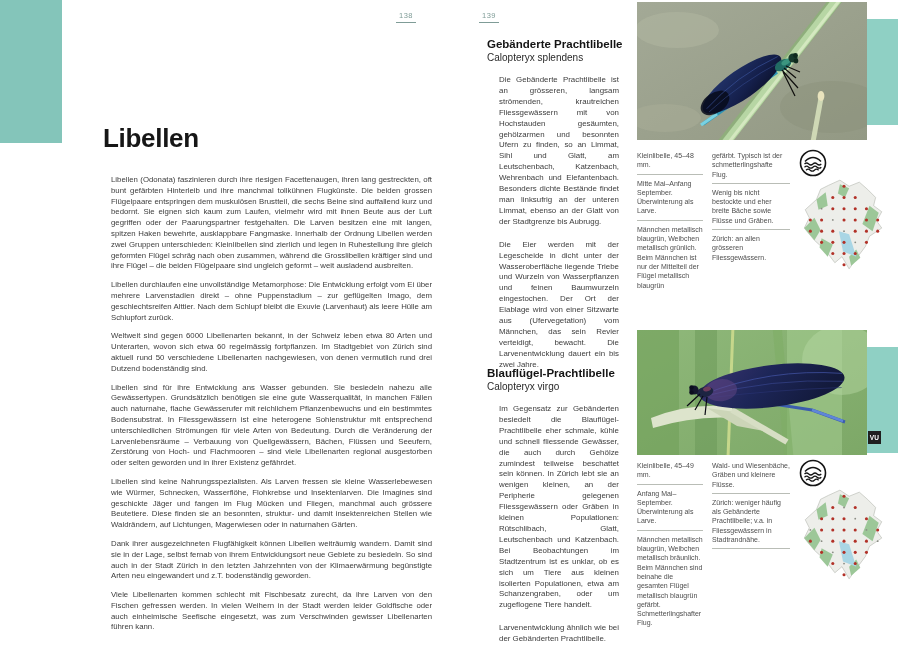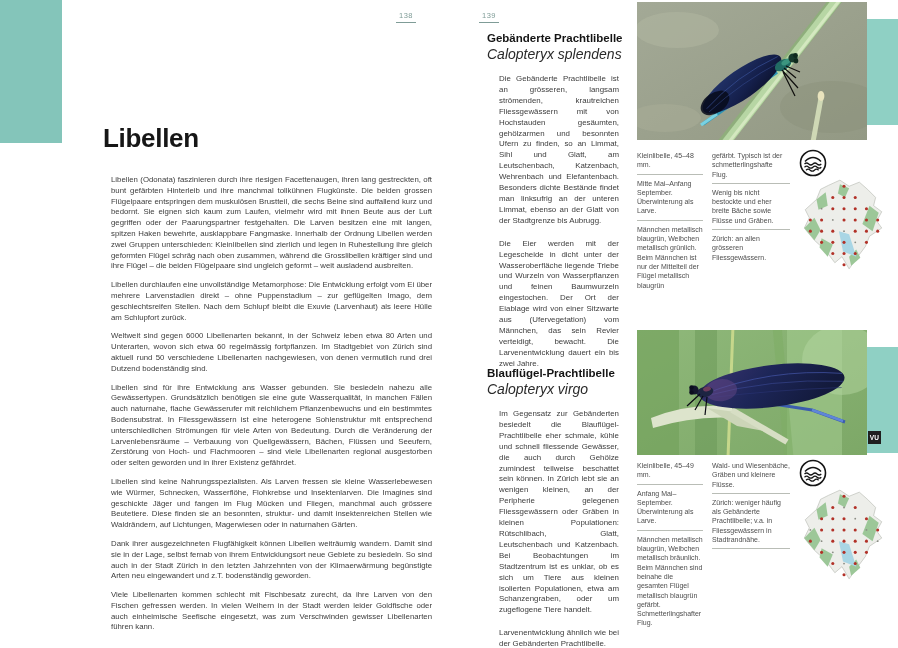--- a/index.html
+++ b/index.html
@@ -14,21 +14,21 @@
   #pagenum-right{left:479px;}
 
   
   .article{position:absolute;left:103px;top:124px;width:337px;}
   .article h1{margin:0 0 23px 0;font-size:26px;line-height:28px;font-weight:bold;color:#161616;letter-spacing:-.3px;}
   .article p{margin:8px;font-size:7.8px;line-height:10.8px;text-align:justify;hyphens:auto;-webkit-hyphens:auto;}
 
   
   .sp-text{position:absolute;width:144px;}
   .sp-text h2{margin:0;font-size:11.5px;line-height:13px;font-weight:bold;color:#141414;}
-  .sp-latin{font-size:14px;font-style:italic;color:#2a2a2a;margin:1px 0 10px 0;}
+  .sp-latin{font-size:10px;color:#2a2a2a;margin:1px 0 10px 0;}
   .sp-text p{margin:12px;font-size:7.9px;line-height:10.9px;text-align:justify;hyphens:auto;-webkit-hyphens:auto;}
 
   
   .photo{position:absolute;overflow:hidden;}
   .photo svg{display:block;}
   .teal-strip{position:absolute;width:31px;background:var(--accent-teal-light,#8bcfc3);}
   #strip1{left:867px;top:19px;height:106px;}
   #strip2{left:867px;top:347px;height:106px;}
 
   
@@ -51,29 +51,29 @@
 <div class="spread">
 
   <div class="corner"></div>
 
   <div class="pagenum" id="pagenum-left">138</div>
   <div class="pagenum" id="pagenum-right">139</div>
 
   <div class="article">
     <h1>Libellen</h1>
     <p>Libellen (Odonata) faszinieren durch ihre riesigen Facettenaugen, ihren lang gestreckten, oft bunt gefärbten Hinterleib und ihre manchmal tollkühnen Flugkünste. Die beiden grossen Flügelpaare entspringen dem muskulösen Brustteil, die sechs Beine sind auffallend kurz und bedornt. Sie eignen sich kaum zum Laufen, vielmehr wird mit ihnen Beute aus der Luft gegriffen oder der Paarungspartner festgehalten. Die Larven besitzen eine mit langen, spitzen Haken bewehrte, ausklappbare Fangmaske. Innerhalb der Ordnung Libellen werden zwei Gruppen unterschieden: Kleinlibellen sind zierlich und legen in Ruhestellung ihre gleich geformten Flügel schräg nach oben zusammen, während die Grosslibellen kräftiger sind und ihre Flügel – die beiden Flügelpaare sind ungleich geformt – weit ausladend ausbreiten.</p>
-    <p>Libellen durchlaufen eine unvollständige Metamorphose: Die Entwicklung erfolgt vom Ei über mehrere Larvenstadien direkt – ohne Puppenstadium – zur geflügelten Imago, dem geschlechtsreifen Stellen. Nach dem Schlupf bleibt die Exuvie (Larvenhaut) als leere Hülle am Schlupfort zurück.</p>
+    <p>Libellen durchlaufen eine unvollständige Metamorphose: Die Entwicklung erfolgt vom Ei über mehrere Larvenstadien direkt – ohne Puppenstadium – zur geflügelten Imago, dem geschlechtsreifen Alttier. Nach dem Schlupf bleibt die Exuvie (Larvenhaut) als leere Hülle am Schlupfort zurück.</p>
     <p>Weltweit sind gegen 6000 Libellenarten bekannt, in der Schweiz leben etwa 80 Arten und Unterarten, wovon sich etwa 60 regelmässig fortpflanzen. Im Stadtgebiet von Zürich sind aktuell rund 50 verschiedene Libellenarten nachgewiesen, von denen vermutlich rund drei Dutzend bodenständig sind.</p>
     <p>Libellen sind für ihre Entwicklung ans Wasser gebunden. Sie besiedeln nahezu alle Gewässertypen. Grundsätzlich benötigen sie eine gute Wasserqualität, in manchen Fällen auch naturnahe, flache Gewässerufer mit reichlichem Pflanzenbewuchs und ein bestimmtes Bodensubstrat. In Fliessgewässern ist eine heterogene Sohlenstruktur mit entsprechend unterschiedlichen Strömungen für viele Arten von Bedeutung. Durch die Veränderung der Larvenlebensräume – Verbauung von Quellgewässern, Bächen, Flüssen und Seeufern, Zerstörung von Hoch- und Flachmooren – sind viele Libellenarten regional ausgestorben oder selten geworden und in ihrer Existenz gefährdet.</p>
     <p>Libellen sind keine Nahrungsspezialisten. Als Larven fressen sie kleine Wasserlebewesen wie Würmer, Schnecken, Wasserflöhe, Flohkrebse und Insektenlarven. Die Imagines sind geschickte Jäger und fangen im Flug Mücken und Fliegen, manchmal auch grössere Beutetiere. Diese finden sie an besonnten, struktur- und damit insektenreichen Stellen wie Waldrändern, auf Lichtungen, Magerwiesen oder in naturnahen Gärten.</p>
     <p>Dank ihrer ausgezeichneten Flugfähigkeit können Libellen weiträumig wandern. Damit sind sie in der Lage, selbst fernab von ihrem Entwicklungsort neue Gebiete zu besiedeln. So sind auch in der Stadt Zürich in den letzten Jahrzehnten von der Klimaerwärmung begünstigte Arten neu eingewandert und z.T. bodenständig geworden.</p>
     <p>Viele Libellenarten kommen schlecht mit Fischbesatz zurecht, da ihre Larven von den Fischen gefressen werden. In vielen Weihern in der Stadt werden leider Goldfische oder auch einheimische Seefische eingesetzt, was zum Verschwinden gewisser Libellenarten führen kann.</p>
   </div>
 
-  <div class="sp-text" style="left:487px;top:32px;">
+  <div class="sp-text" style="left:487px;top:38px;">
     <h2>Gebänderte Prachtlibelle</h2>
     <div class="sp-latin">Calopteryx splendens</div>
     <p>Die Gebänderte Prachtlibelle ist an grösseren, langsam strömenden, krautreichen Fliessgewässern mit von Hochstauden gesäumten, gehölzarmen und besonnten Ufern zu finden, so an Limmat, Sihl und Glatt, am Leutschenbach, Katzenbach, Wehrenbach und Elefantenbach. Besonders dichte Bestände findet man linksufrig an der unteren Limmat, ebenso an der Glatt von der Stadtgrenze bis Aubrugg.</p>
     <p>Die Eier werden mit der Legescheide in dicht unter der Wasseroberfläche liegende Triebe und Wurzeln von Wasserpflanzen und feinen Baumwurzeln eingestochen. Der Ort der Eiablage wird von einer Sitzwarte aus (Ufervegetation) vom Männchen, das sein Revier verteidigt, bewacht. Die Larvenentwicklung dauert ein bis zwei Jahre.</p>
   </div>
 
   <div class="photo" style="left:637px;top:2px;width:230px;height:138px;">
     <svg width="230" height="138" viewBox="0 0 230 138">
       <defs>
         <linearGradient id="wing1" x1="0" y1="0" x2="1" y2="1">

